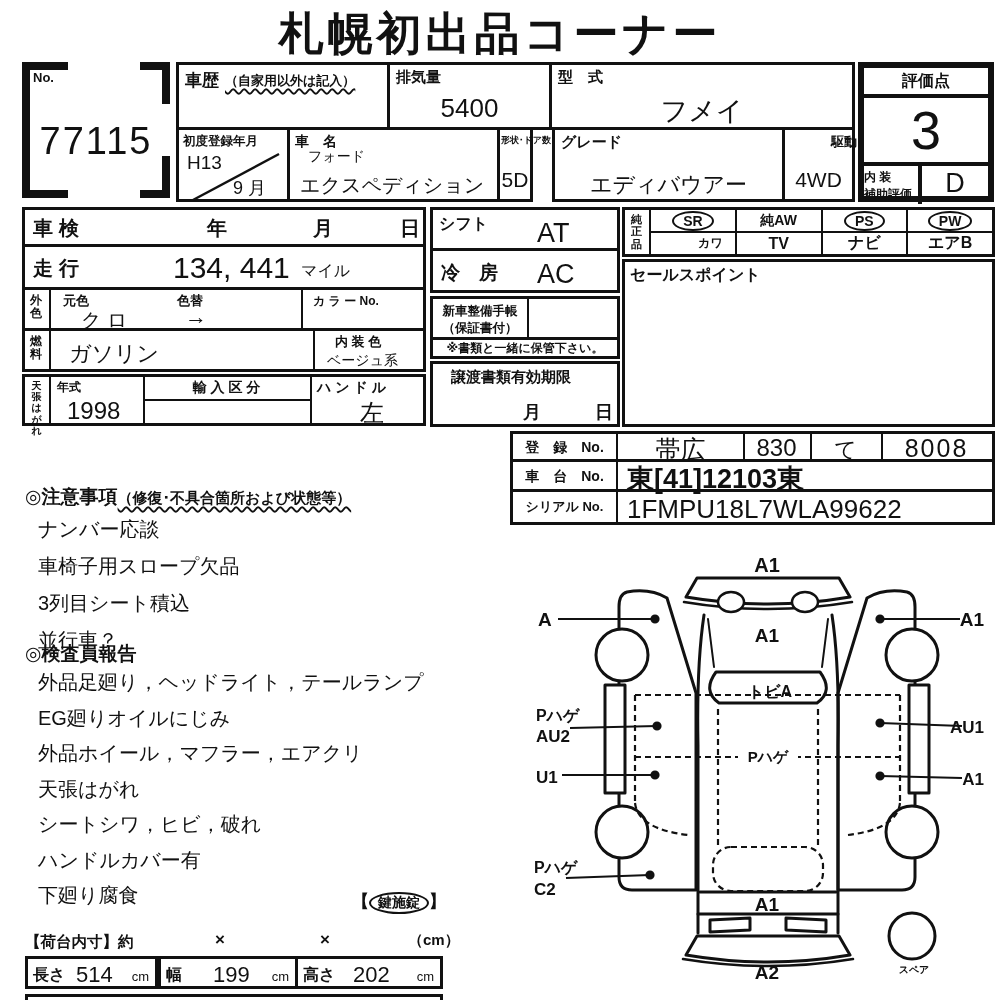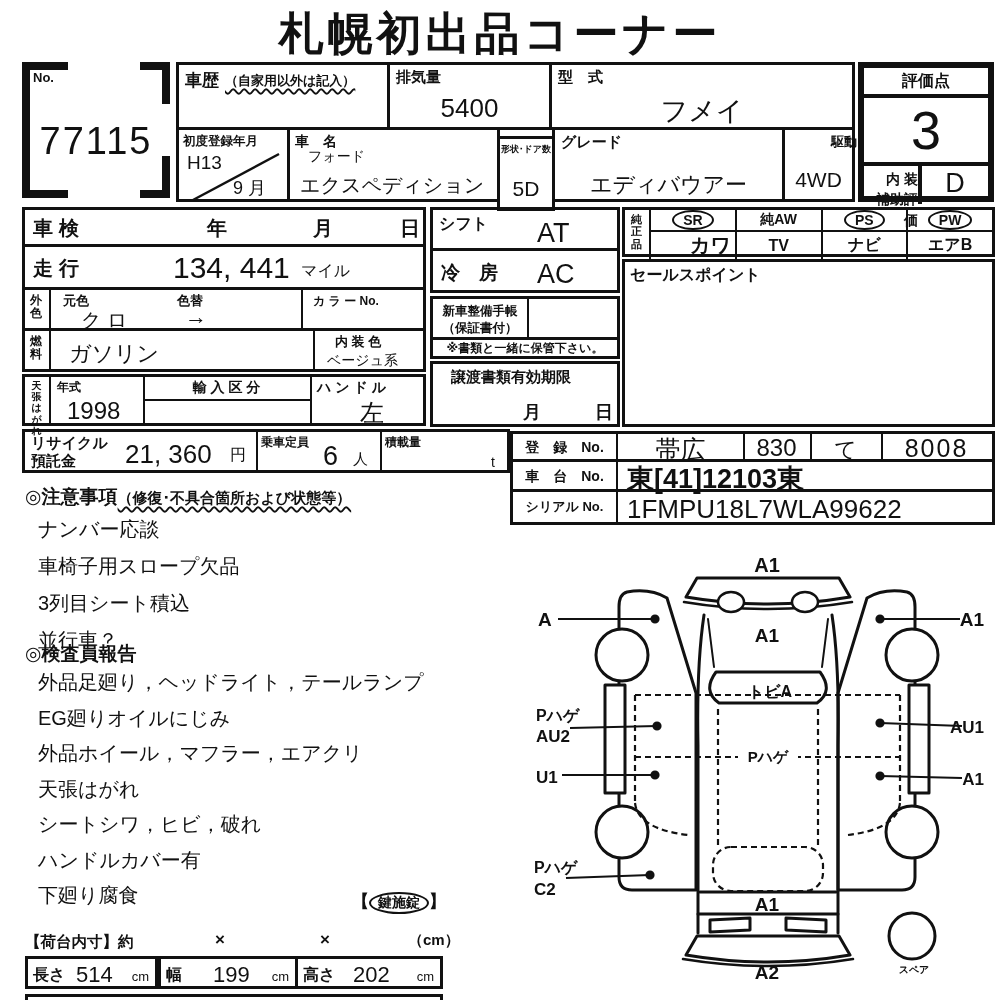--- a/index.html
+++ b/index.html
@@ -54,38 +54,38 @@
         <line x1="14" y1="52" x2="100" y2="6" stroke="#111" stroke-width="2.5"></line>
       </svg>
     <span class="t" style="left:8px;top:22px;font-size:19px;">H13</span>
     <span class="t" style="left:54px;top:46px;font-size:18px;">9 月</span>
   </div>
   <div class="b" style="left:287px;top:127px;width:213px;height:75px;">
     <span class="t bold" style="left:5px;top:3px;font-size:14px;">車　名</span>
     <span class="t" style="left:18px;top:18px;font-size:14px;">フォード</span>
     <span class="t" style="left:10px;top:42px;font-size:20px;">エクスペディション</span>
   </div>
-  <div class="b" style="left:497px;top:136px;width:58px;height:75px;padding-left:20px;">
+  <div class="b" style="left:497px;top:127px;width:36px;height:75px;padding-left:20px;">
     <span class="t bold" style="left:1px;top:4px;font-size:9px;">形状･ドア数</span>
     <span class="t" style="left:0;right:0;top:38px;text-align:center;font-size:21px;">5D</span>
   </div>
   <div class="b" style="left:552px;top:127px;width:233px;height:75px;">
     <span class="t bold" style="left:6px;top:3px;font-size:15px;">グレード</span>
     <span class="t" style="left:0;right:0;top:40px;text-align:center;font-size:22px;">エディバウアー</span>
   </div>
   <div class="b" style="left:782px;top:127px;width:73px;height:75px;">
     <span class="t bold" style="left:5px;top:3px;font-size:13px;margin-left:41px;">駆動</span>
     <span class="t" style="left:0;right:0;top:38px;text-align:center;font-size:21px;">4WD</span>
   </div>
 
   <div style="position:absolute;left:858px;top:62px;width:136px;height:140px;border:6px solid #111;box-sizing:border-box;">
     <div class="bold" style="height:26px;line-height:26px;text-align:center;font-size:16px;border-bottom:4px solid #111;">評価点</div>
     <div style="height:64px;line-height:64px;text-align:center;font-size:54px;">3</div>
     <div style="display:flex;height:38px;border-top:4px solid #111;">
-      <div style="width:58px;border-right:4px solid #111;text-align:right;font-weight:bold;font-size:14px;line-height:1.45;padding-top:3px;box-sizing:border-box;">
+      <div style="width:58px;border-right:4px solid #111;text-align:left;font-weight:bold;font-size:12px;line-height:1.45;padding-top:3px;box-sizing:border-box;">
         <div>内 装</div>
           <div>補助評価</div>
       </div>
       <div style="flex:1;text-align:center;font-size:27px;line-height:34px;">D</div>
     </div>
   </div>
 
   <div class="b" style="left:22px;top:207px;width:404px;height:40px;">
     <span class="t bold" style="left:8px;top:5px;font-size:20px;letter-spacing:6px;">車検</span>
     <span class="t bold" style="left:182px;top:5px;font-size:20px;">年</span>
@@ -118,33 +118,20 @@
   <div class="b" style="left:22px;top:374px;width:404px;height:52px;">
     <div class="vlab" style="left:4px;top:3px;width:15px;font-size:10px;">天張はがれ</div>
     <div class="sep" style="left:24px;"></div>
     <span class="t bold" style="left:32px;top:2px;font-size:12px;">年式</span>
     <span class="t" style="left:42px;top:20px;font-size:24px;">1998</span>
     <div class="sep" style="left:118px;"></div>
     <div class="t bold" style="left:118px;width:167px;top:0;font-size:14px;text-align:center;border-bottom:2px solid #111;padding:2px 0;">輸 入 区 分</div>
     <div class="sep" style="left:285px;"></div>
     <span class="t bold" style="left:292px;top:2px;font-size:14px;">ハ ン ド ル</span>
     <span class="t" style="left:335px;top:20px;font-size:24px;">左</span>
-  </div>
-  <div class="b" style="left:22px;top:429px;width:488px;height:44px;">
-    <span class="t bold" style="left:6px;top:2px;font-size:15px;">リサイクル</span>
-    <span class="t bold" style="left:6px;top:20px;font-size:15px;">預託金</span>
-    <span class="t" style="left:100px;top:7px;font-size:26px;">21, 360</span>
-    <span class="t" style="left:205px;top:13px;font-size:16px;">円</span>
-    <div class="sep" style="left:231px;"></div>
-    <span class="t bold" style="left:236px;top:2px;font-size:12px;">乗車定員</span>
-    <span class="t" style="left:298px;top:9px;font-size:27px;">6</span>
-    <span class="t" style="left:328px;top:18px;font-size:15px;">人</span>
-    <div class="sep" style="left:355px;"></div>
-    <span class="t bold" style="left:360px;top:2px;font-size:12px;">積載量</span>
-    <span class="t" style="left:466px;top:22px;font-size:14px;">t</span>
   </div>
 
   <div class="b" style="left:430px;top:207px;width:190px;height:44px;">
     <span class="t bold" style="left:6px;top:4px;font-size:16px;">シフト</span>
     <span class="t" style="left:104px;top:8px;font-size:27px;">AT</span>
   </div>
   <div class="b" style="left:430px;top:248px;width:190px;height:45px;">
     <span class="t bold" style="left:8px;top:9px;font-size:19px;">冷　房</span>
     <span class="t" style="left:104px;top:8px;font-size:27px;">AC</span>
   </div>
@@ -171,21 +158,21 @@
         </div>
       <div class="eqcell" style="font-size:14px;">
           <span>純AW</span>
         </div>
       <div class="eqcell" style="font-size:14px;">
           <span class="oval">PS</span>
         </div>
       <div class="eqcell" style="font-size:14px;">
           <span class="oval">PW</span>
         </div>
-      <div class="eqcell r2" style="font-size:20px;padding-left:35px;">カワ</div>
+      <div class="eqcell r2" style="font-size:12px;padding-left:35px;">カワ</div>
       <div class="eqcell r2" style="font-size:16px;">TV</div>
       <div class="eqcell r2" style="font-size:16px;">ナビ</div>
       <div class="eqcell r2" style="font-size:16px;">エアB</div>
     </div>
   </div>
 
   <div class="b" style="left:622px;top:259px;width:373px;height:168px;">
     <span class="t bold" style="left:5px;top:3px;font-size:16px;">セールスポイント</span>
   </div>
 

